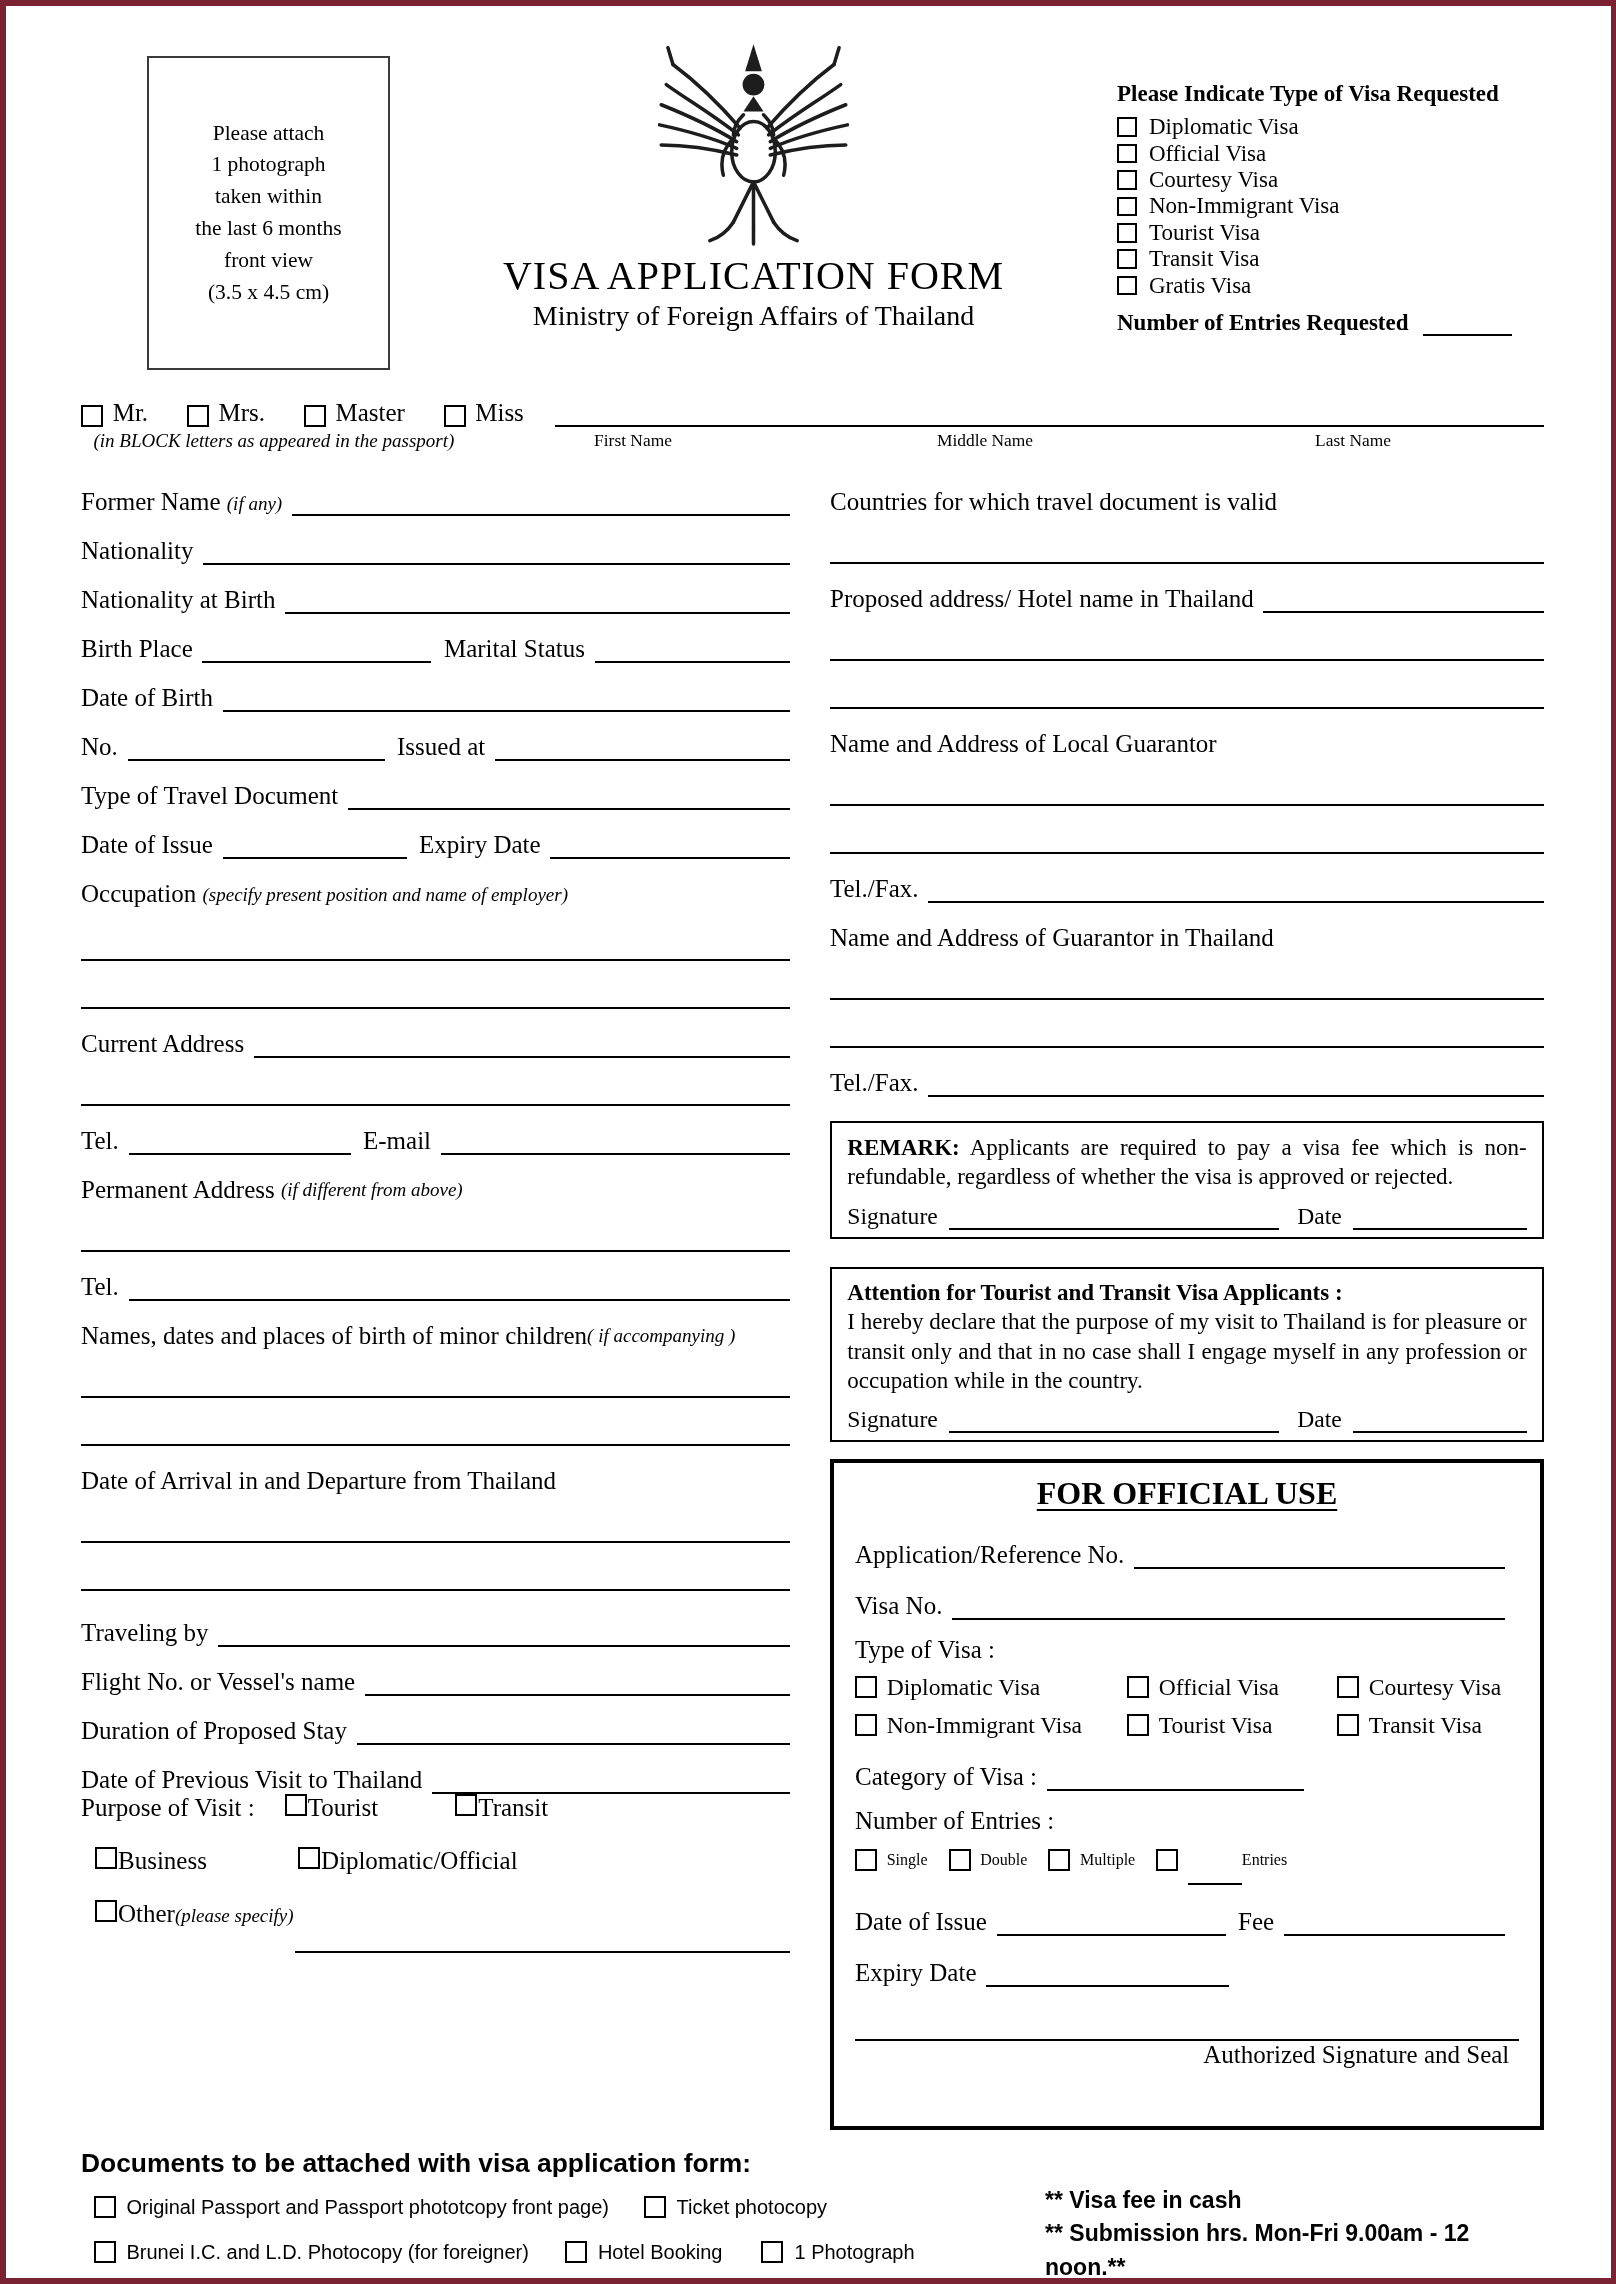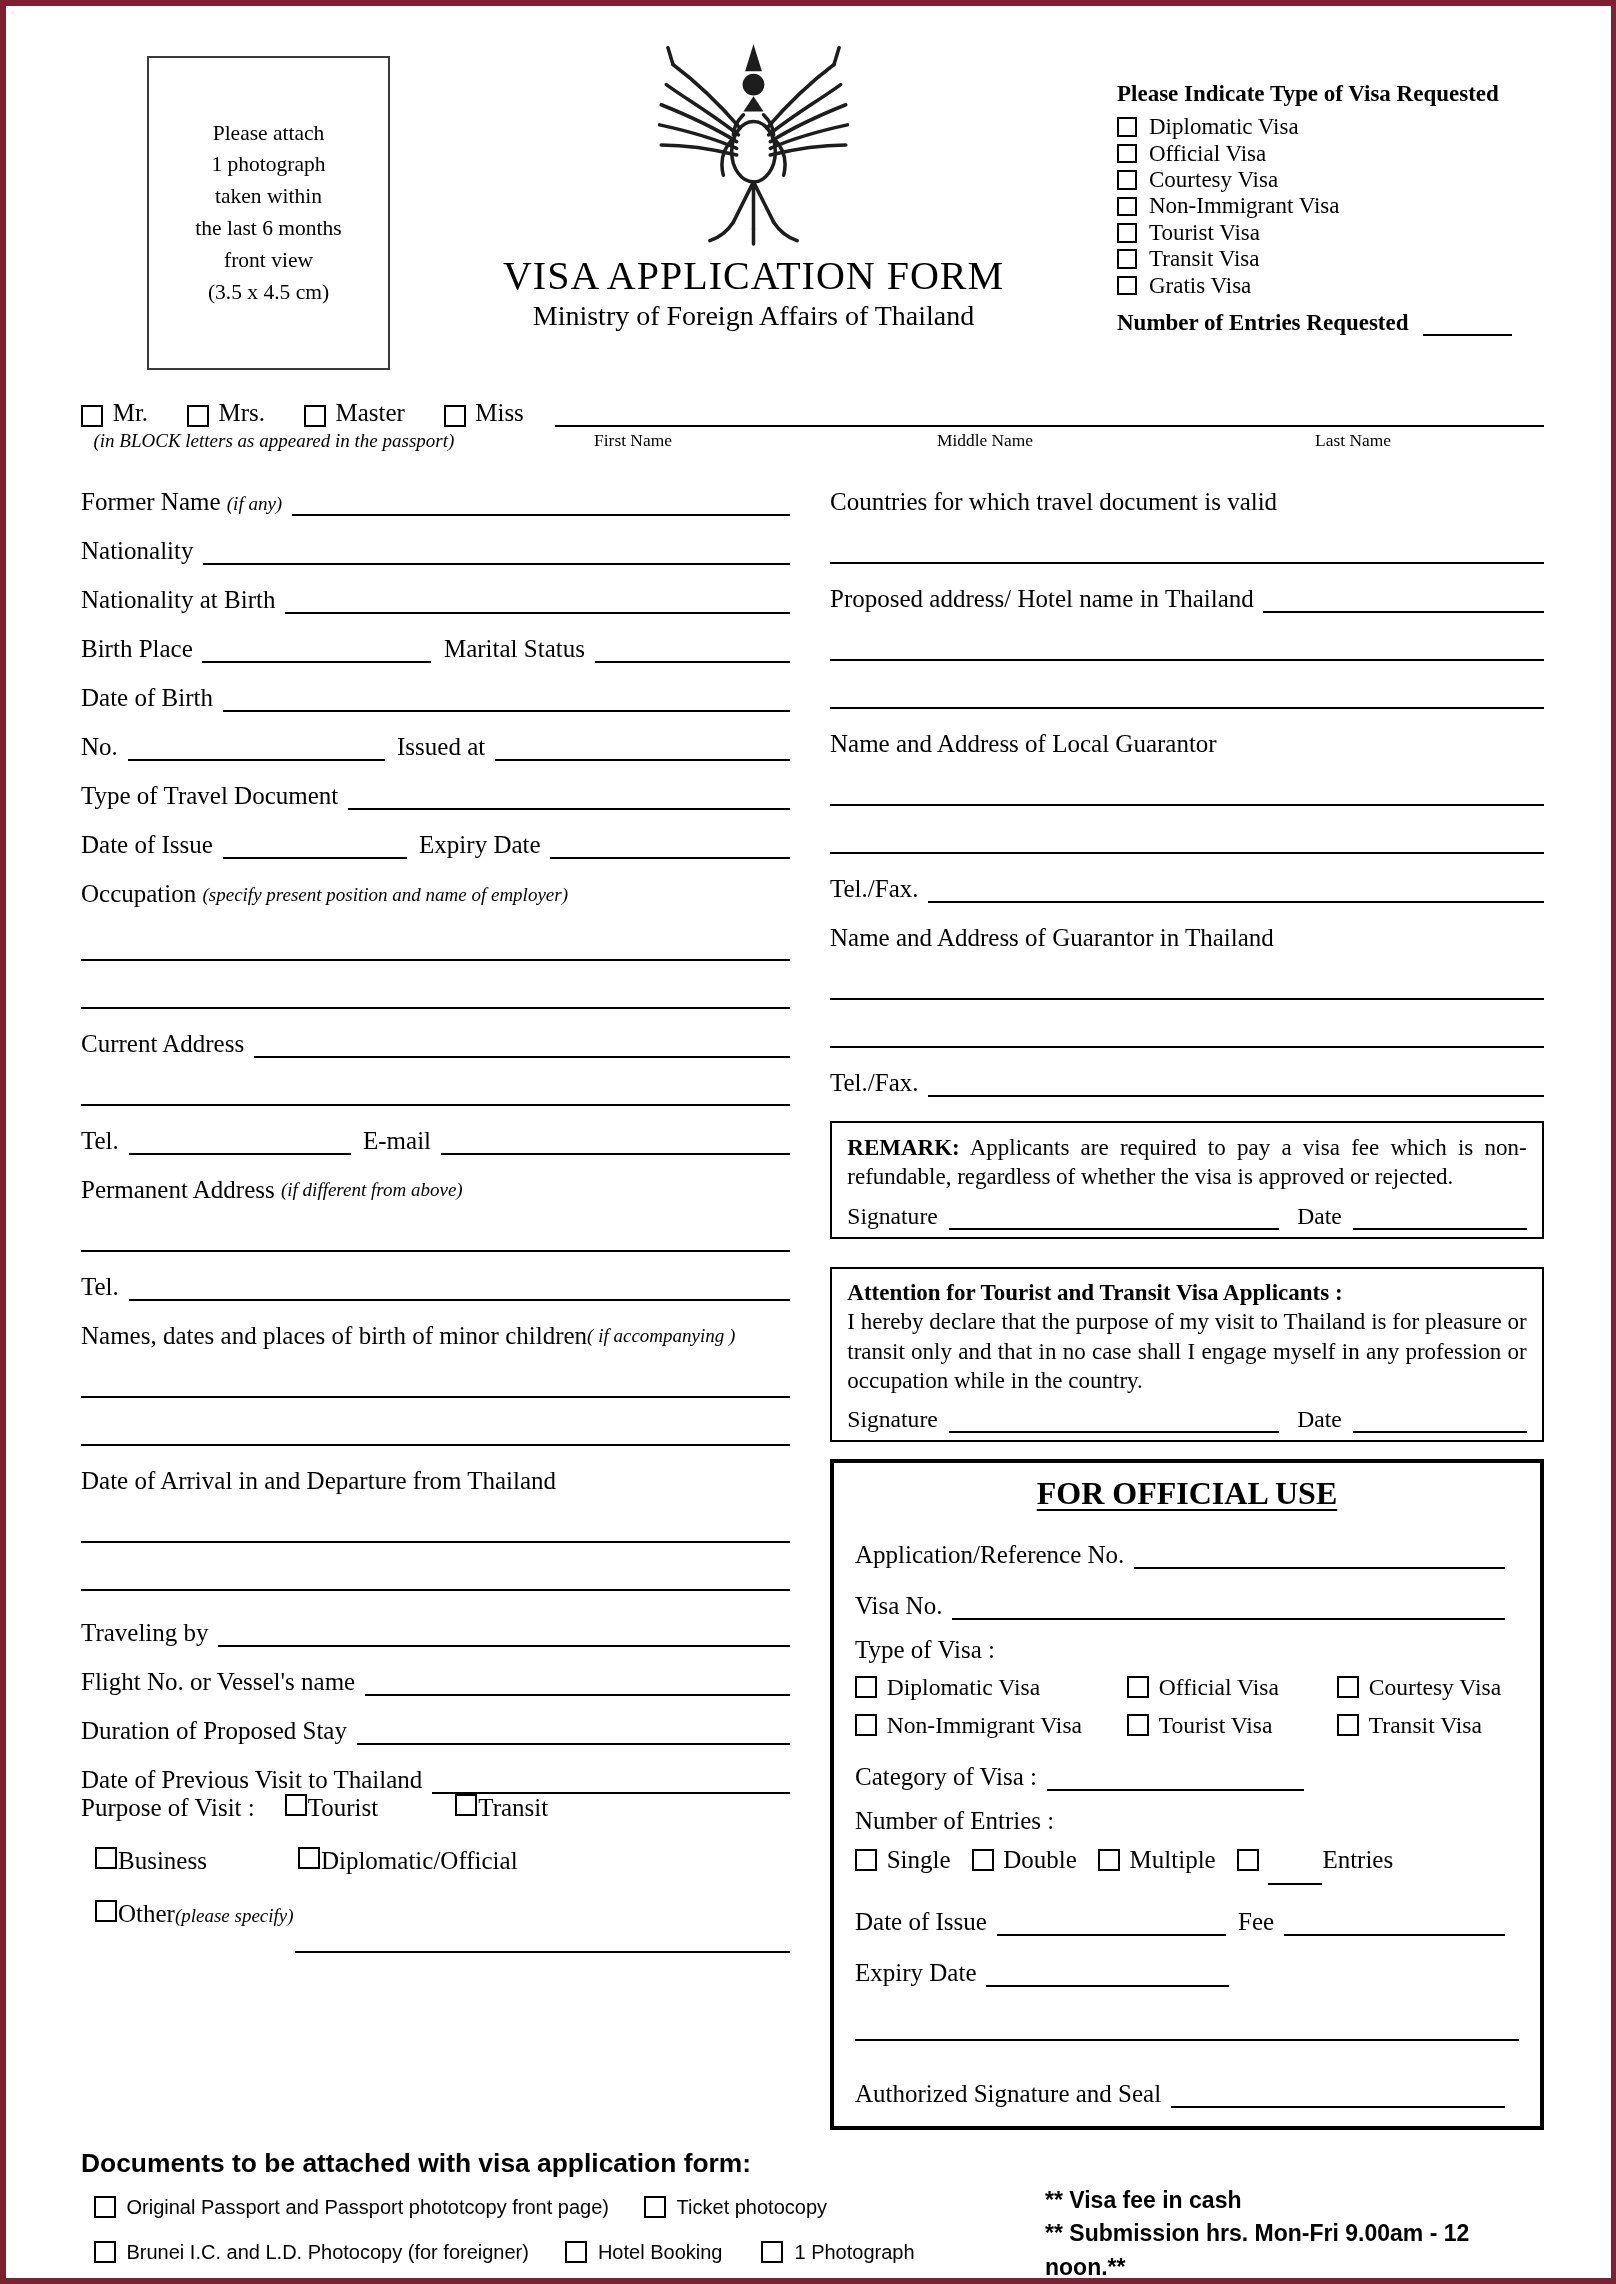--- a/index.html
+++ b/index.html
@@ -46,21 +46,21 @@
   
   .box { border:2.1px solid #000; padding:9.7px 15.3px 7px; font-size:23px; margin-top:24px; }
   .box p { text-align:justify; line-height:1.27; }
   .sigrow { display:flex; align-items:flex-end; height:38px; font-size:23.6px; }
   .official { border:4.9px solid #000; padding:12.5px 21px 18px; margin-top:16.7px; }
   .official h2 { text-align:center; font-size:32px; margin-bottom:5.6px;
                  text-decoration:underline; text-underline-offset:4.9px; text-decoration-thickness:2.1px; }
   .official .frow { height:51px; }
   .ogrid { display:grid; grid-template-columns:272px 210px 1fr; row-gap:11px; margin:9.7px 0 1.4px; }
   .ogrid .opt { display:flex; align-items:center; gap:9.7px; font-size:23.6px; white-space:nowrap; }
-  .erow { display:flex; align-items:center; height:50px; font-size:25px;font-family:Liberation Serif, serif; }
+  .erow { display:flex; align-items:center; height:50px; font-size:16px;font-family:Liberation Serif, serif; }
 
   
   .footer { display:flex; margin-top:18px; font-family:"Liberation Sans","DejaVu Sans",sans-serif; }
   .footer-left { width:924px; flex:none; }
   .footer-left h3 { font-size:26.4px; margin-bottom:11px; }
   .fitem-row { display:flex; align-items:center; height:35px; gap:11px; font-size:20px; }
   .footer-notes { padding-left:40px; padding-top:36px; font-size:23px; font-weight:bold; line-height:1.45; }
 </style>
 </head>
 <body>
@@ -426,21 +426,21 @@
           <span class="fl grow" style="margin-right:14px;"></span>
         </div>
 
         <div class="frow">
           <span class="lbl">Expiry Date</span>
           <span class="fl" style="width:243px;"></span>
         </div>
 
         <div class="blank" style="height:54px;"></div>
 
-        <div class="frow" style="height:67px;">
+        <div class="frow" style="height:67px;flex-direction:column;">
           <span class="lbl">Authorized Signature and Seal</span>
           <span class="fl grow" style="margin-right:14px;"></span>
         </div>
       </div>
 
     </div>
   </div>
 
   <footer class="footer">
     <div class="footer-left">

